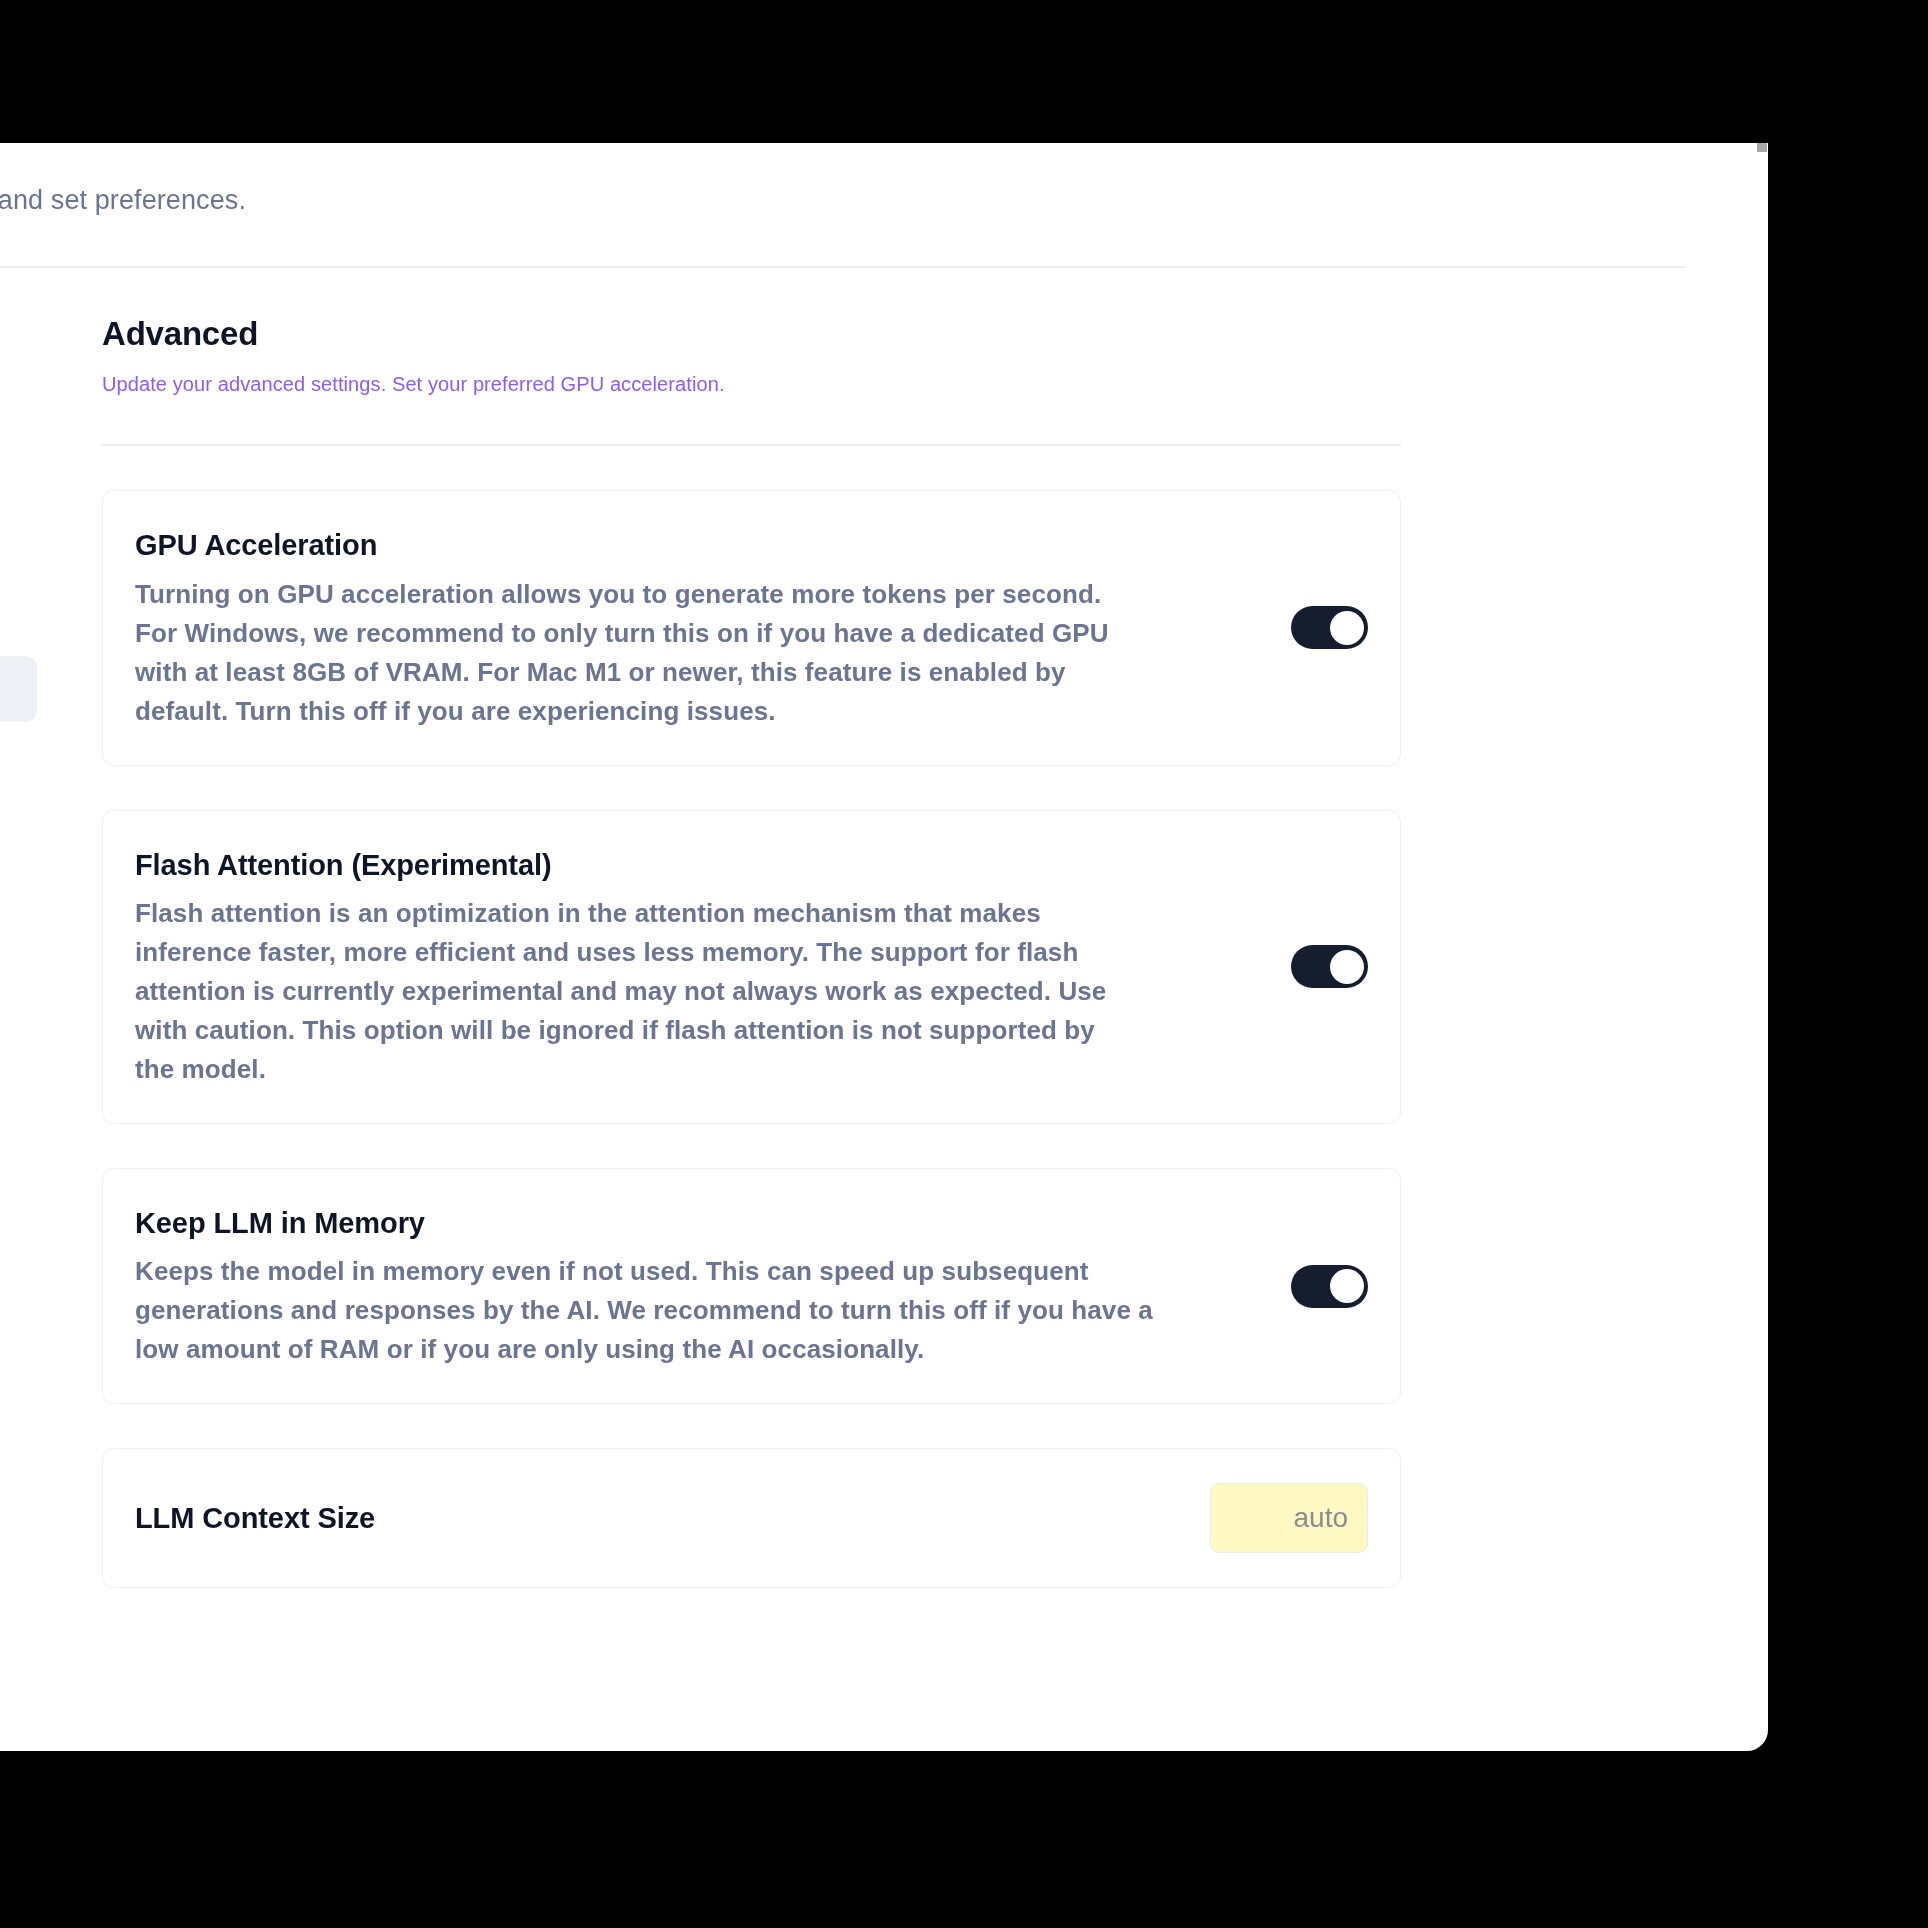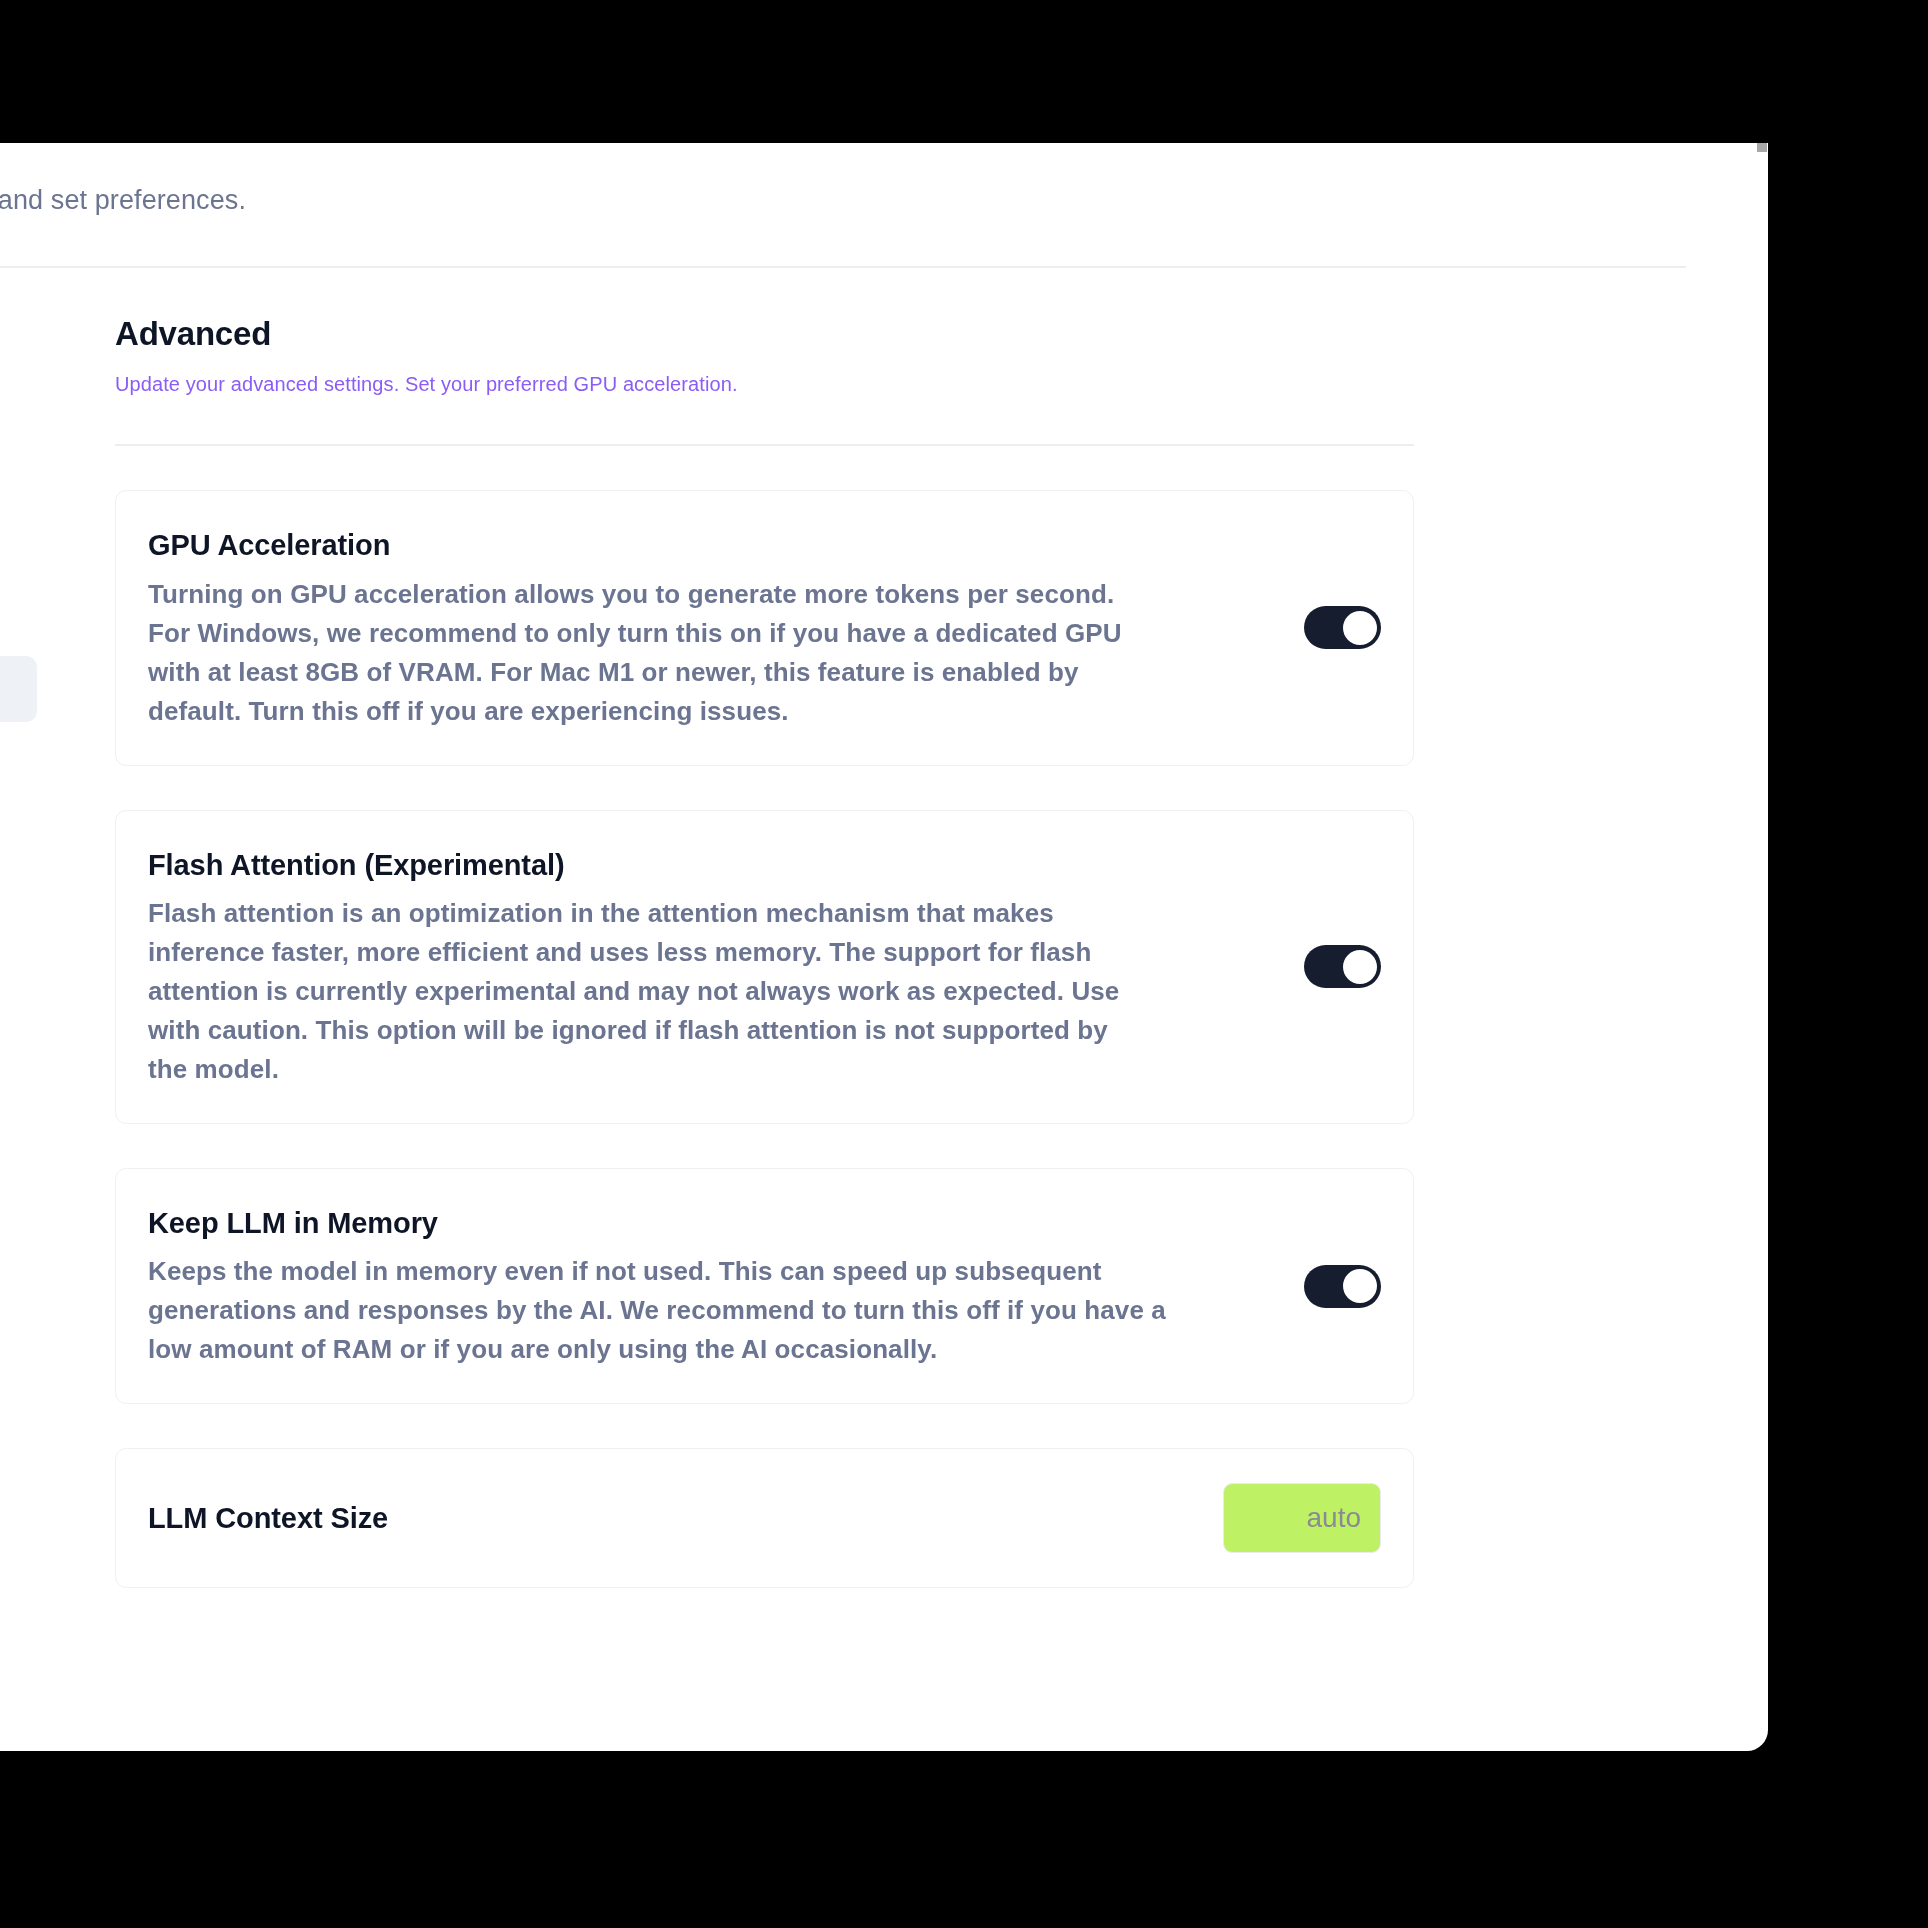--- a/index.html
+++ b/index.html
@@ -78,21 +78,20 @@
     background: #eef1f5;
     border-radius: 11.3px;
   }
 
   
   .content {
     position: absolute;
     left: 102px;
     top: 169px;
     width: 1098px;
-    margin-left: 13px;
   }
 
   .section-title {
     font-size: 33px;
     font-weight: 600;
     color: #0d1526;
     line-height: 43px;
     letter-spacing: -0.2px;
   }
   .section-subtitle {
@@ -169,21 +168,21 @@
     border-radius: 50%;
     background: #ffffff;
   }
 
   
   .value-input {
     width: 158px;
     height: 70px;
     border: 1.9px solid #e9ebef;
     border-radius: 9.4px;
-    background: #bef264;
+    background: #fef9c3;
     color: #6f6f76;
     font-family: "Liberation Sans", sans-serif;
     font-size: 28px;
     text-align: right;
     padding: 0 19px;
     outline: none;
   }
   .value-input::placeholder { color: #8a8a92; }
 </style>
 </head>

